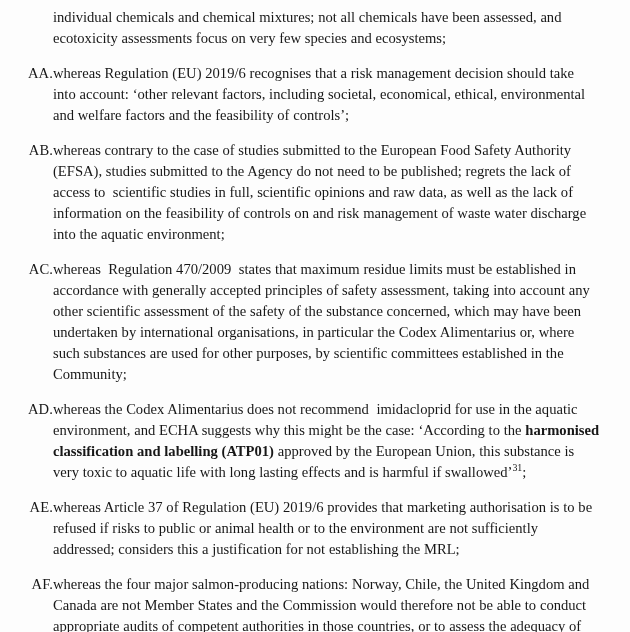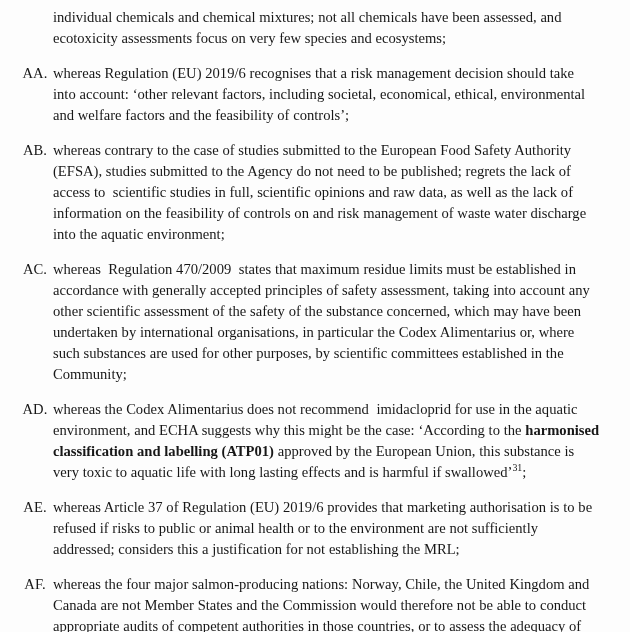--- a/index.html
+++ b/index.html
@@ -27,21 +27,21 @@
     margin: 0 0 14px 0;
     font-size: 14.6px;
     line-height: 21px;
   }
   .para:last-child {
     margin-bottom: 0;
   }
   .label {
     flex: 0 0 36px;
     width: 36px;
-    text-align: center;
+    text-align: right;
     white-space: nowrap;
     font-size: 14.6px;
     line-height: 21px;
     letter-spacing: 0.1px;
   }
   .body {
     flex: 1 1 auto;
     text-align: left;
     white-space: pre-wrap;
     word-spacing: 0.1px;

